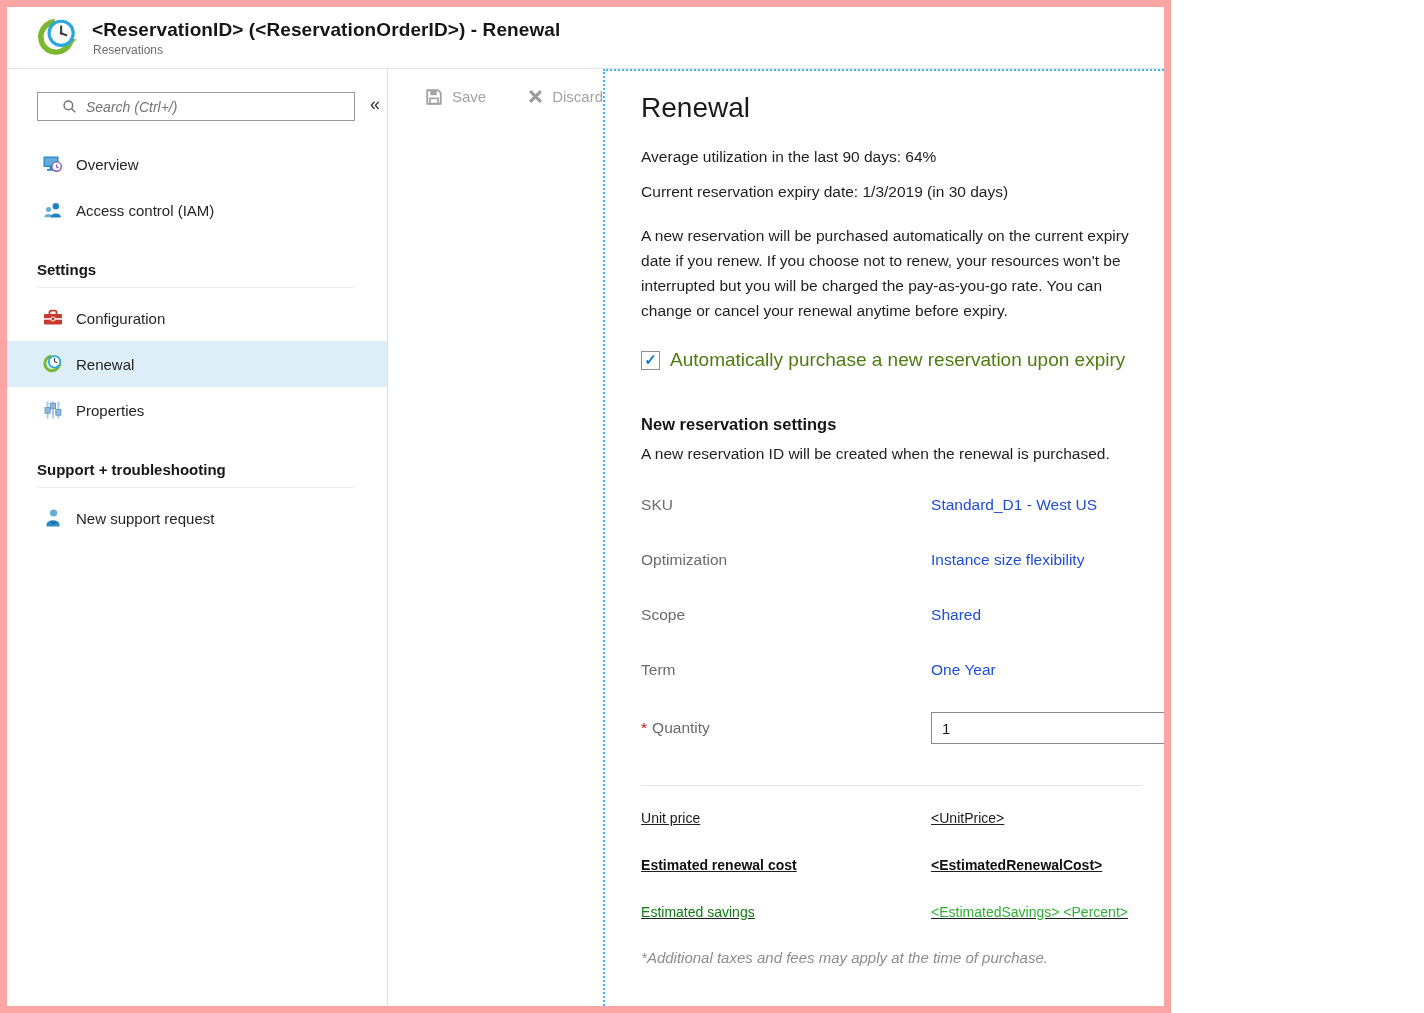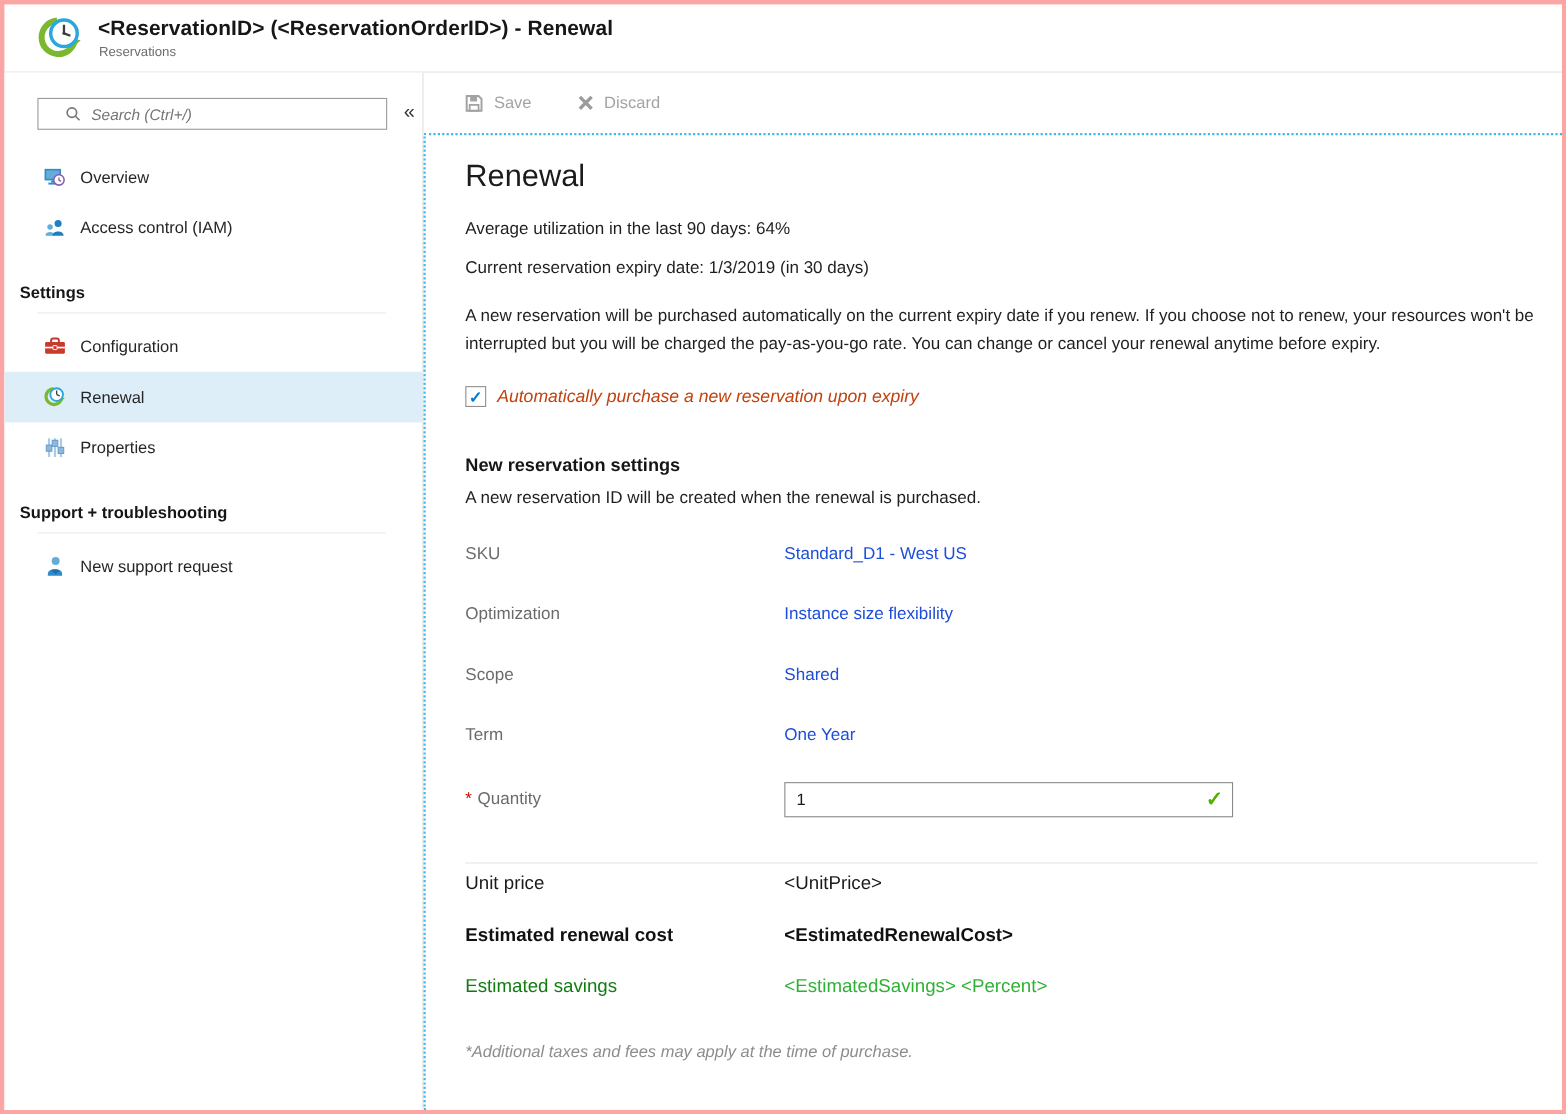--- a/index.html
+++ b/index.html
@@ -3,22 +3,22 @@
 <meta charset="utf-8">
 <style>
   * { box-sizing: border-box; }
   html,body { margin:0; padding:0; background:#fff; }
   body {
     width:1424px; height:1013px;
     font-family:"Liberation Sans", sans-serif;
     color:#1f1f1f;
   }
   .window {
-    width:1424px; height:1013px;
-    border:4px solid #fca5a5;
+    width:1171px; height:1013px;
+    border:7px solid #fca5a5;
     display:flex; flex-direction:column;
     background:#fff; overflow:hidden;
   }
   
   .header {
     height:62px; flex:0 0 auto;
     display:flex; align-items:center;
     padding-left:30px;
     border-bottom:1px solid #e3e3e3;
   }
@@ -58,25 +58,25 @@
     height:46px; display:flex; align-items:center;
     padding-left:35px; font-size:15px; color:#262626; cursor:pointer;
   }
   .nav-item .icon {
     width:21px; height:21px; margin-right:13px;
     display:flex; align-items:center; justify-content:center; flex:0 0 auto;
   }
   .nav-item.selected { background:#ddeef9; }
   .section-header {
     font-size:15px; font-weight:bold; color:#161616;
-    padding-left:14px; margin-top:28px; margin-bottom:9px;
+    padding-left:30px; margin-top:28px; margin-bottom:9px;
   }
   .section-divider { border-bottom:1px solid #ececec; margin:0 33px 7px 30px; }
   
-  .main { flex:1; display:flex; flex-direction:column; min-width:0; }
+  .main { flex:1; display:flex; flex-direction:row; min-width:0; }
   .toolbar {
     height:55px; flex:0 0 auto;
     display:flex; align-items:center;
     padding-left:37px; gap:42px;
   }
   .toolbar-btn {
     display:flex; align-items:center; gap:9px;
     font-size:15px; color:#a3a3a3;
     background:none; border:none; font-family:inherit; cursor:default; padding:0;
   }
@@ -89,41 +89,41 @@
   }
   .page-title { font-size:28px; font-weight:400; color:#1b1b1b; margin:8px 0 0; }
   .info-line { font-size:15.5px; color:#1f1f1f; margin-top:17px; }
   .description { font-size:15.5px; color:#1f1f1f; line-height:25px; max-width:990px; margin-top:22px; }
   .checkbox-row { margin-top:26px; display:flex; align-items:center; }
   .checkbox {
     width:19px; height:19px; border:1px solid #8f8f8f; background:#fff;
     display:flex; align-items:center; justify-content:center;
     color:#0078d4; font-size:15px; font-weight:bold; cursor:pointer;
   }
-  .checkbox-label { margin-left:10px; font-size:16px; color:#c2410c;font-style:italic; }
+  .checkbox-label { margin-left:10px; font-size:19px; color:#4d7c0f; }
   .settings-title { font-size:16.5px; font-weight:bold; color:#161616; margin-top:44px; }
   .settings-subtitle { font-size:15.5px; color:#1f1f1f; margin-top:11px; }
   .field-row { display:flex; align-items:center; height:55px; font-size:15.5px; }
   .field-row.first { margin-top:14px; }
   .field-label { width:290px; flex:0 0 auto; color:#6b6b6b; }
   .field-value { color:#1d4ed8; }
   .required-marker { color:#d40000; margin-right:5px; }
   .quantity-row { display:flex; align-items:center; height:58px; font-size:15.5px; margin-top:2px; }
   .quantity-wrap { position:relative; width:408px; }
   .quantity-input {
     width:408px; height:32px; border:1px solid #8a8a8a;
     font-family:inherit; font-size:15px; color:#1a1a1a;
     padding:0 32px 0 10px; outline:none;
   }
   .valid-check {
     position:absolute; right:9px; top:50%; transform:translateY(-50%);
     color:#54b000; font-size:19px; font-weight:bold; pointer-events:none;
   }
   .hr-divider { border-bottom:1px solid #e4e4e4; margin:28px 2px 6px 0; }
-  .price-row { display:flex; height:47px; font-size:17px; }
+  .price-row { display:flex; align-items:center; height:47px; font-size:14px;text-decoration:underline; }
   .price-label { width:290px; flex:0 0 auto; color:#1a1a1a; }
   .price-value { color:#1a1a1a; }
   .price-row.bold .price-label, .price-row.bold .price-value { font-weight:bold; color:#111; }
   .price-row.green .price-label { color:#0f7c10; }
   .price-row.green .price-value { color:#2fb135; }
   .footnote { font-size:15px; font-style:italic; color:#8d8d8d; margin-top:14px; }
 </style>
 </head>
 <body>
 

